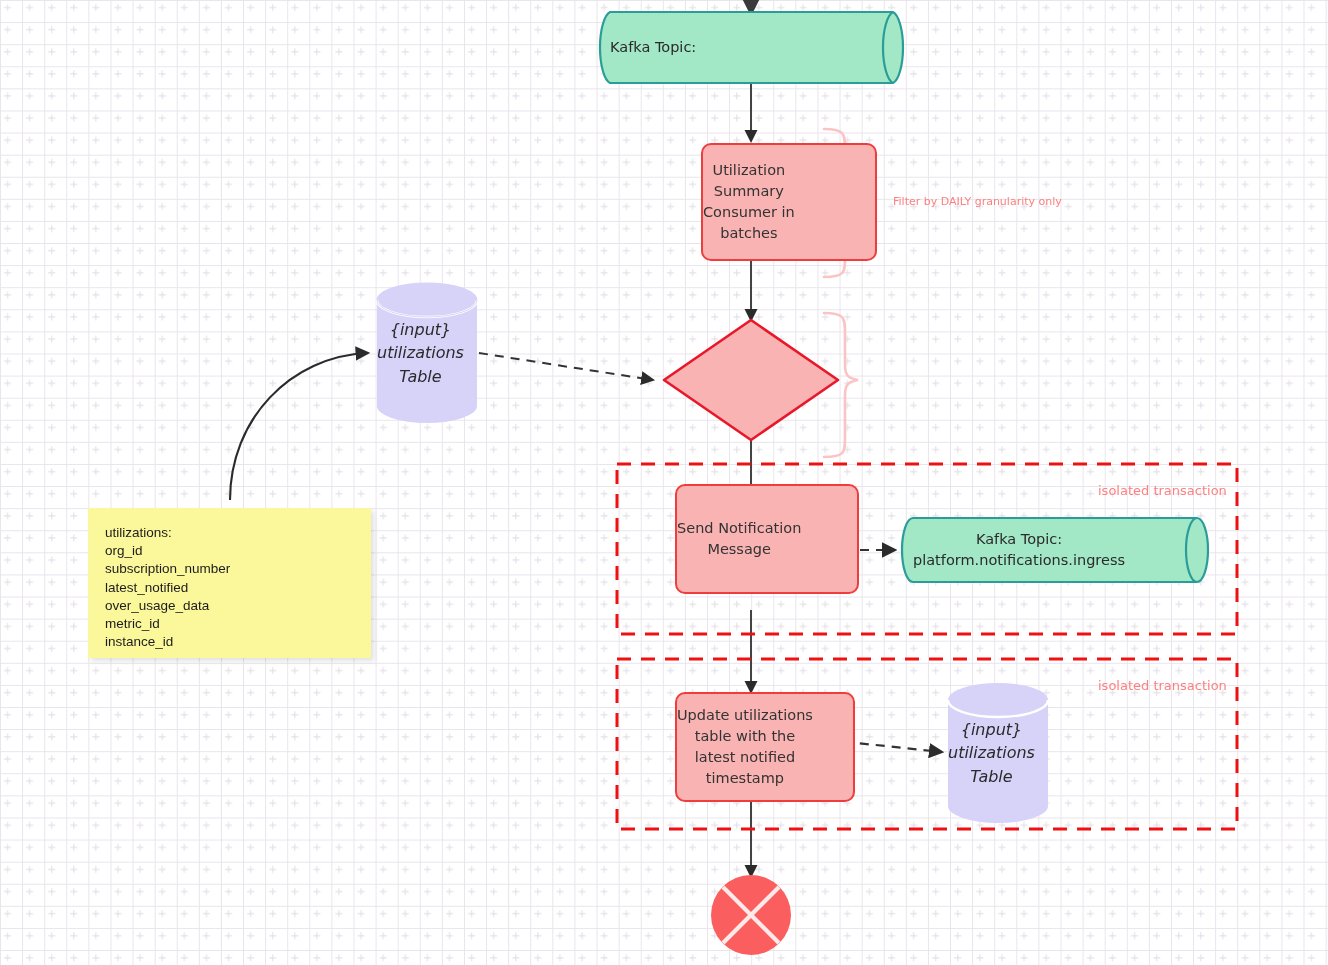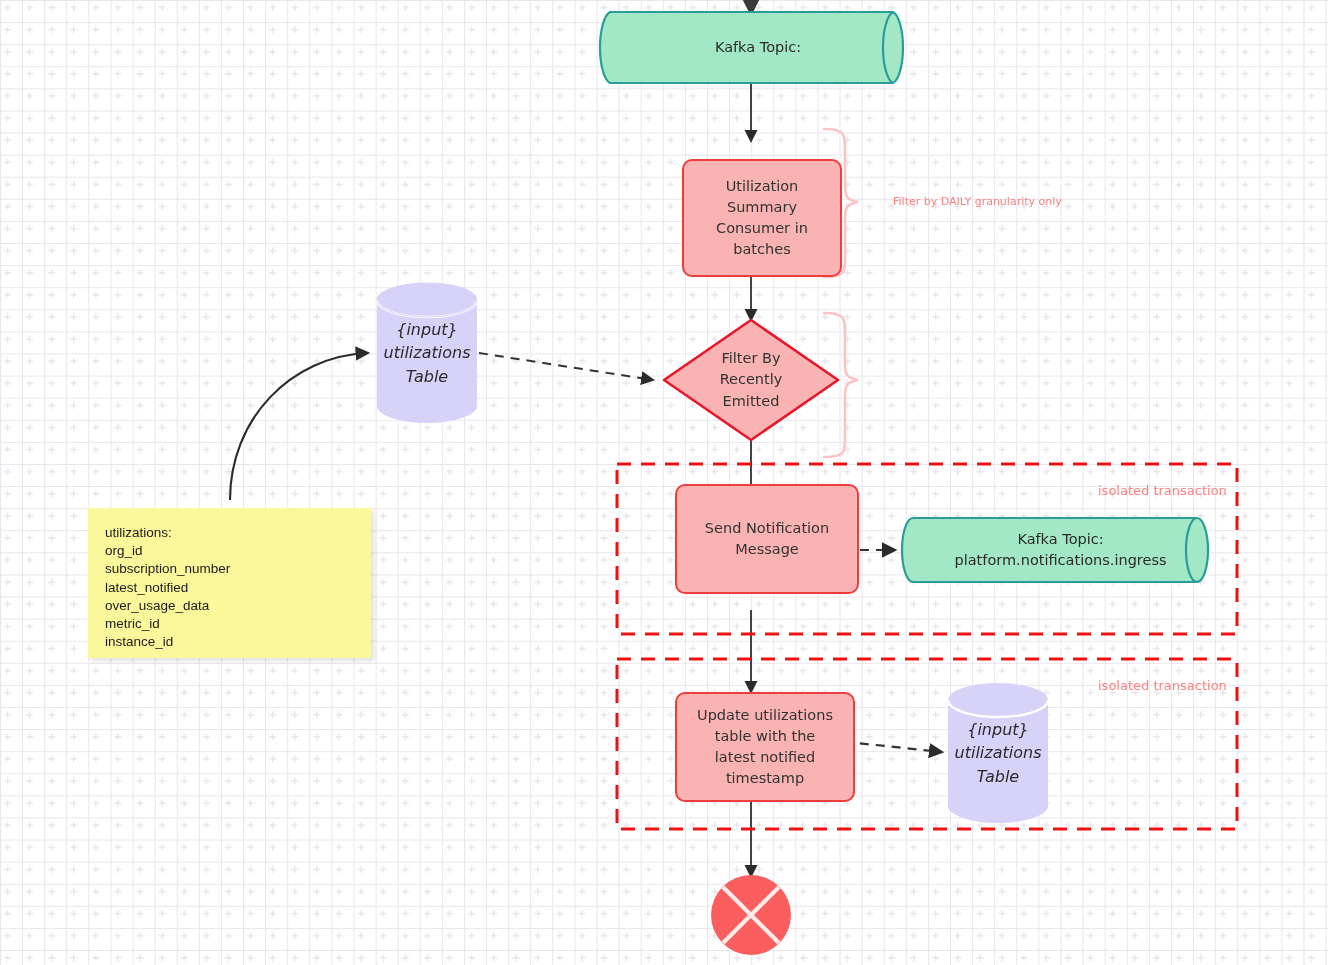--- a/index.html
+++ b/index.html
@@ -30,21 +30,21 @@
     left: 0; top: 0;
     width: 1328px;
     height: 965px;
     overflow: visible;
   }
   .node {
     position: absolute;
     box-sizing: border-box;
     display: flex;
     align-items: center;
-    justify-content: center;
+    justify-content: flex-start;
     text-align: center;
     color: #333333;
     line-height: 1.45;
   }
   .proc-box {
     background: #f9b3b3;
     border: 2px solid #ef3d3d;
     border-radius: 10px;
     font-size: 14.5px;
   }
@@ -203,36 +203,29 @@
       <path d="M 723 887 L 779 943 M 779 887 L 723 943" stroke="#ffe9e9" stroke-width="4.2"></path>
     </g>
   </svg>
 
   <div class="node kafka-cyl" style="left:610px; top:12px; width:296px; height:71px;">
     <div class="txt-lines">
       <div>Kafka Topic:</div>
     </div>
   </div>
 
-  <div class="node proc-box" style="left:682px; top:143px; width:160px; height:118px;margin-top:16px;">
+  <div class="node proc-box" style="left:701px; top:143px; width:176px; height:118px;">
     <div class="txt-lines">
       <div>Utilization</div>
       <div>Summary</div>
       <div>Consumer in</div>
       <div>batches</div>
     </div>
   </div>
 
-  <div class="node diamond-label" style="left:681px; top:320px; width:140px; height:120px;">
-    <div class="txt-lines">
-      <div>Filter By</div>
-      <div>Recently</div>
-      <div>Emitted</div>
-    </div>
-  </div>
 
   <div class="node db-cyl" style="left:377px; top:300px; width:100px; height:106px;">
     <div class="txt-lines">
       <div>{input}</div>
       <div>utilizations</div>
       <div>Table</div>
     </div>
   </div>
 
   <div class="node proc-box" style="left:675px; top:484px; width:184px; height:110px;">

